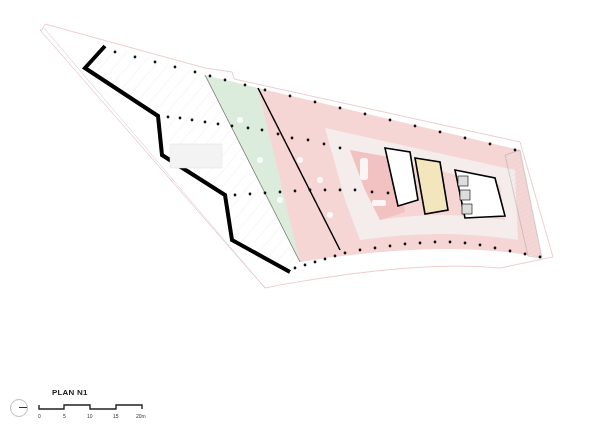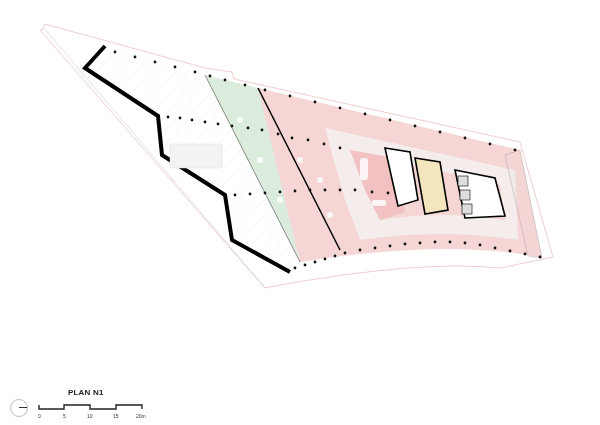--- a/index.html
+++ b/index.html
@@ -1,19 +1,19 @@
 <!DOCTYPE html>
 <html><head>
 <meta charset="utf-8">
 <style>
   html, body { margin:0; padding:0; background:#ffffff; }
   body { width:600px; height:425px; position:relative; overflow:hidden; font-family:"Liberation Sans", sans-serif; }
   #plan { position:absolute; left:0; top:0; width:600px; height:425px; }
   .legend { position:absolute; left:8px; top:388px; width:160px; height:36px; }
-  .plan-title { position:absolute; left:16px; top:0; font-size:8px; font-weight:bold; color:#222; letter-spacing:0.2px;padding-left:44px; }
+  .plan-title { position:absolute; left:0; top:0; font-size:8px; font-weight:bold; color:#222; letter-spacing:0.2px;padding-left:44px; }
   .north { position:absolute; left:2px; top:11px; width:16px; height:16px; border:1px solid #bbb; border-radius:50%; }
   .north .needle { position:absolute; left:8px; top:7px; width:8px; height:1px; background:#333; }
   .scale { position:absolute; left:30px; top:15px; width:110px; height:8px; }
   .scale-lbl { position:absolute; top:25px; font-size:5px; color:#333; }
 </style>
 </head>
 <body>
 
 <svg id="plan" viewBox="0 0 600 425" xmlns="http://www.w3.org/2000/svg">
   <defs>

